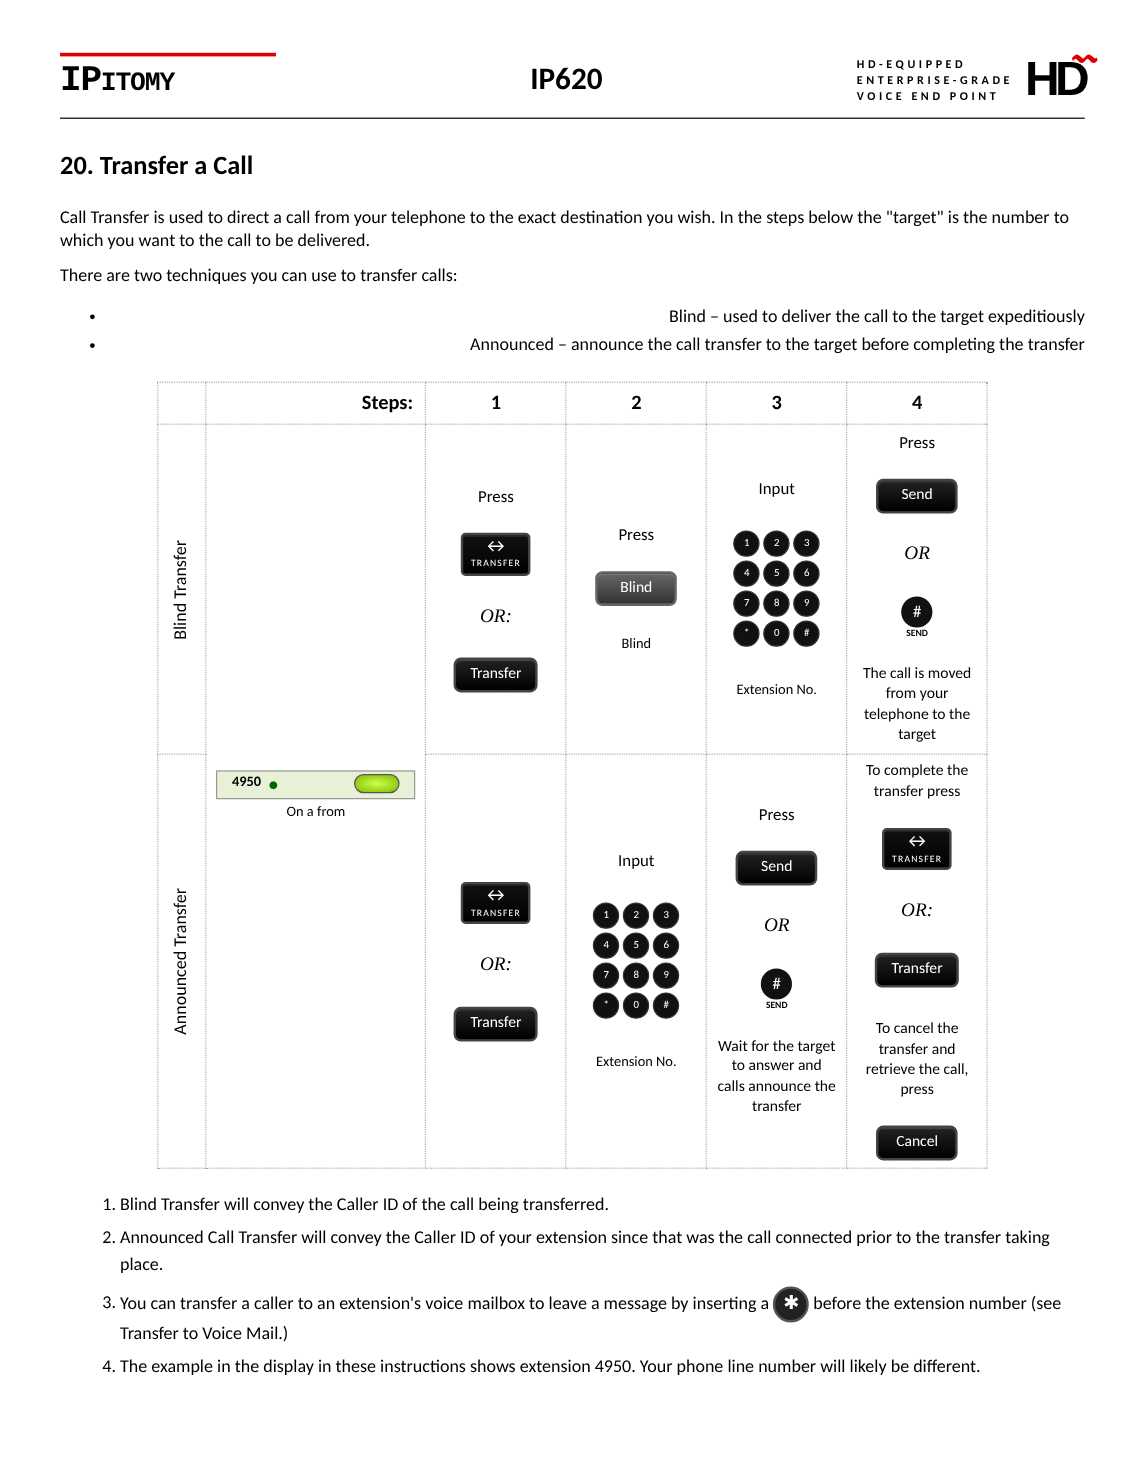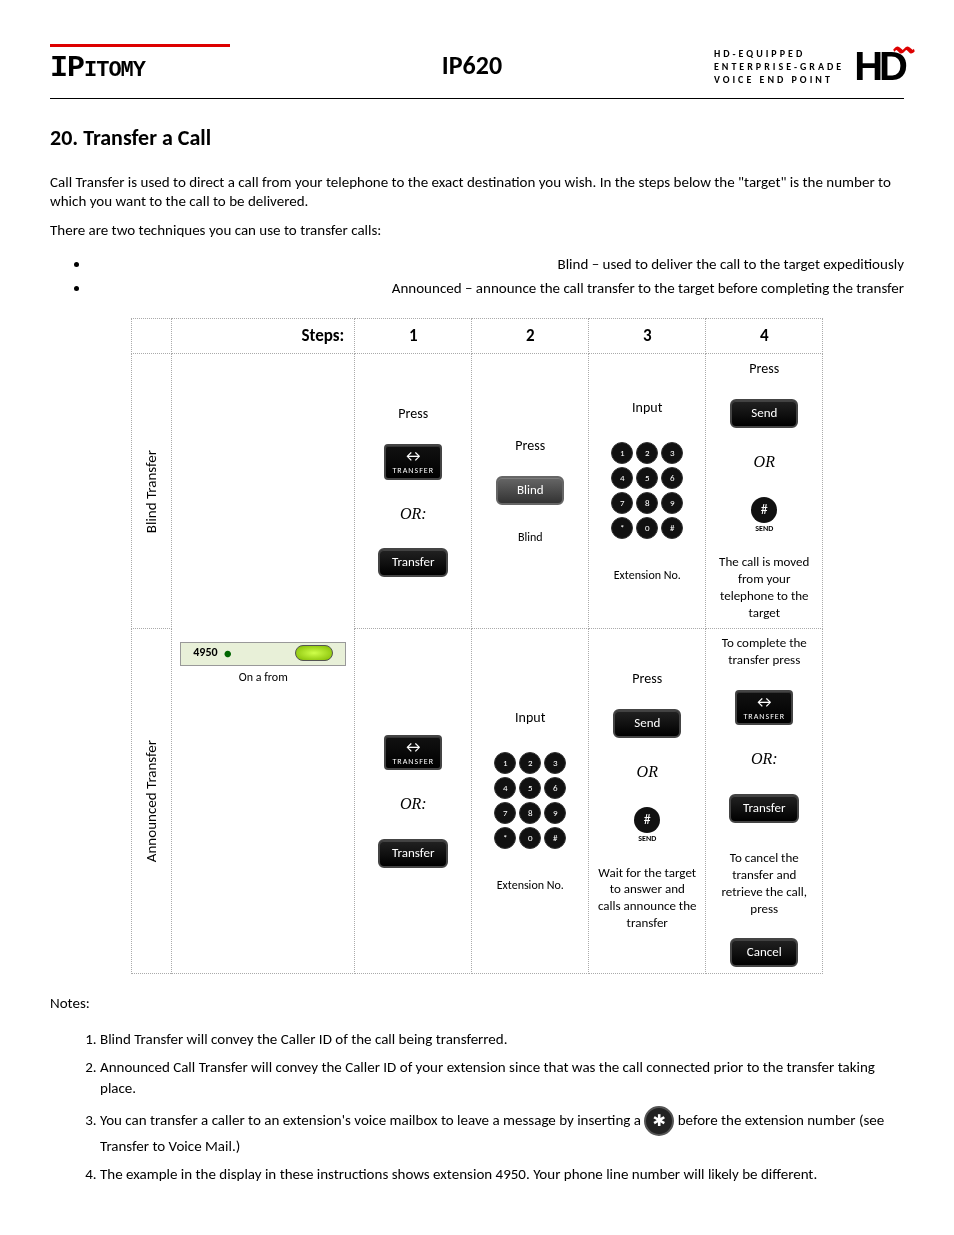--- a/index.html
+++ b/index.html
@@ -410,21 +410,20 @@
         <div class="btn">Transfer</div>
         <div style="font-size:13px;margin-top:6px">To cancel the transfer and retrieve the call, press</div>
         <div class="btn">Cancel</div>
       </div>
     </td>
   </tr>
 </tbody>
   </table>
 
 <div class="notes">
-  <div>Notes:</div>
   <ol>
     <li>Blind Transfer will convey the Caller ID of the call being transferred.</li>
     <li>Announced Call Transfer will convey the Caller ID of your extension since that was the call connected prior to the transfer taking place.</li>
     <li>
       <span>You can transfer a caller to an extension's voice mailbox to leave a message by inserting a </span>
       <span class="star-inline">✱</span>
       <span> before the extension number (see Transfer to Voice Mail.)</span>
     </li>
     <li>The example in the display in these instructions shows extension 4950. Your phone line number will likely be different.</li>
   </ol>

